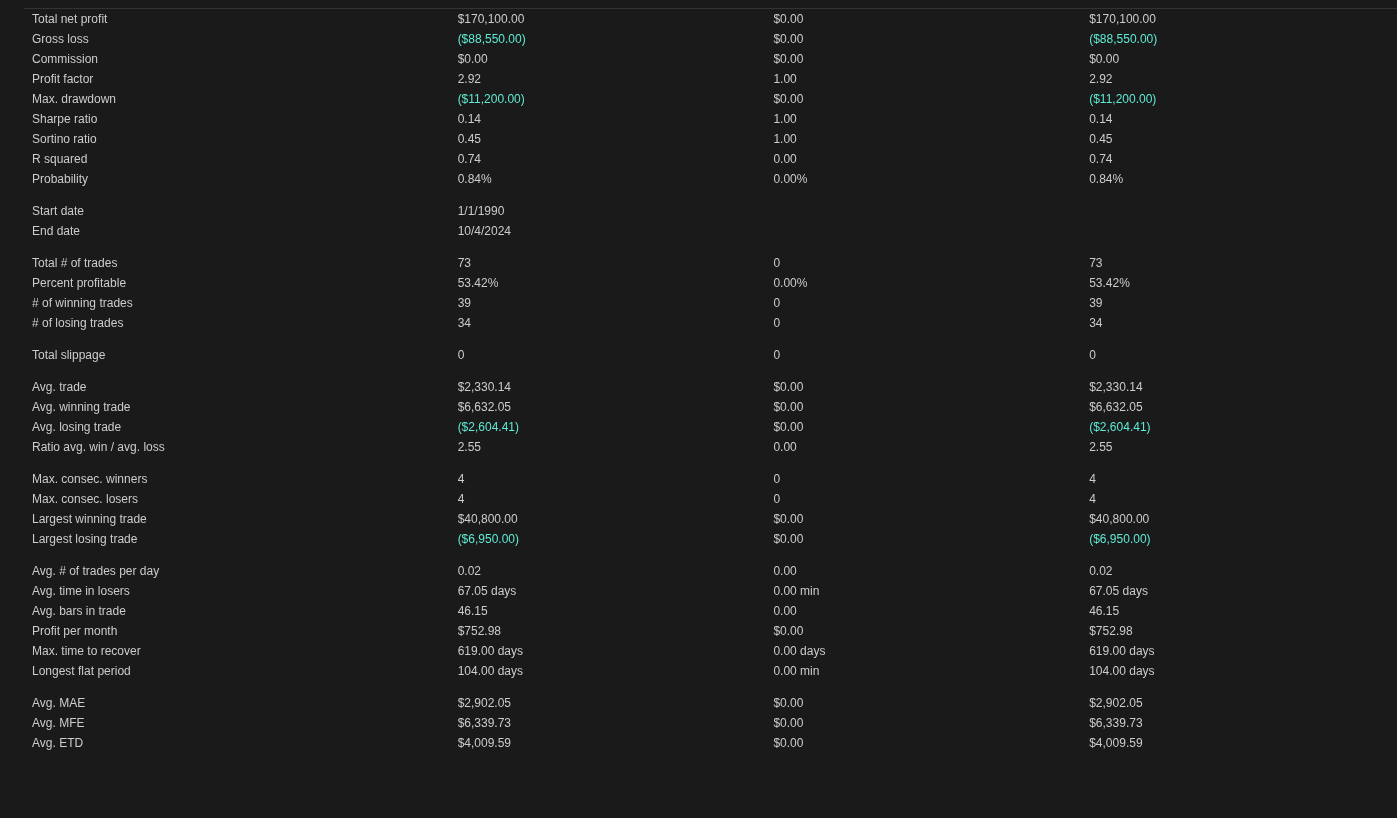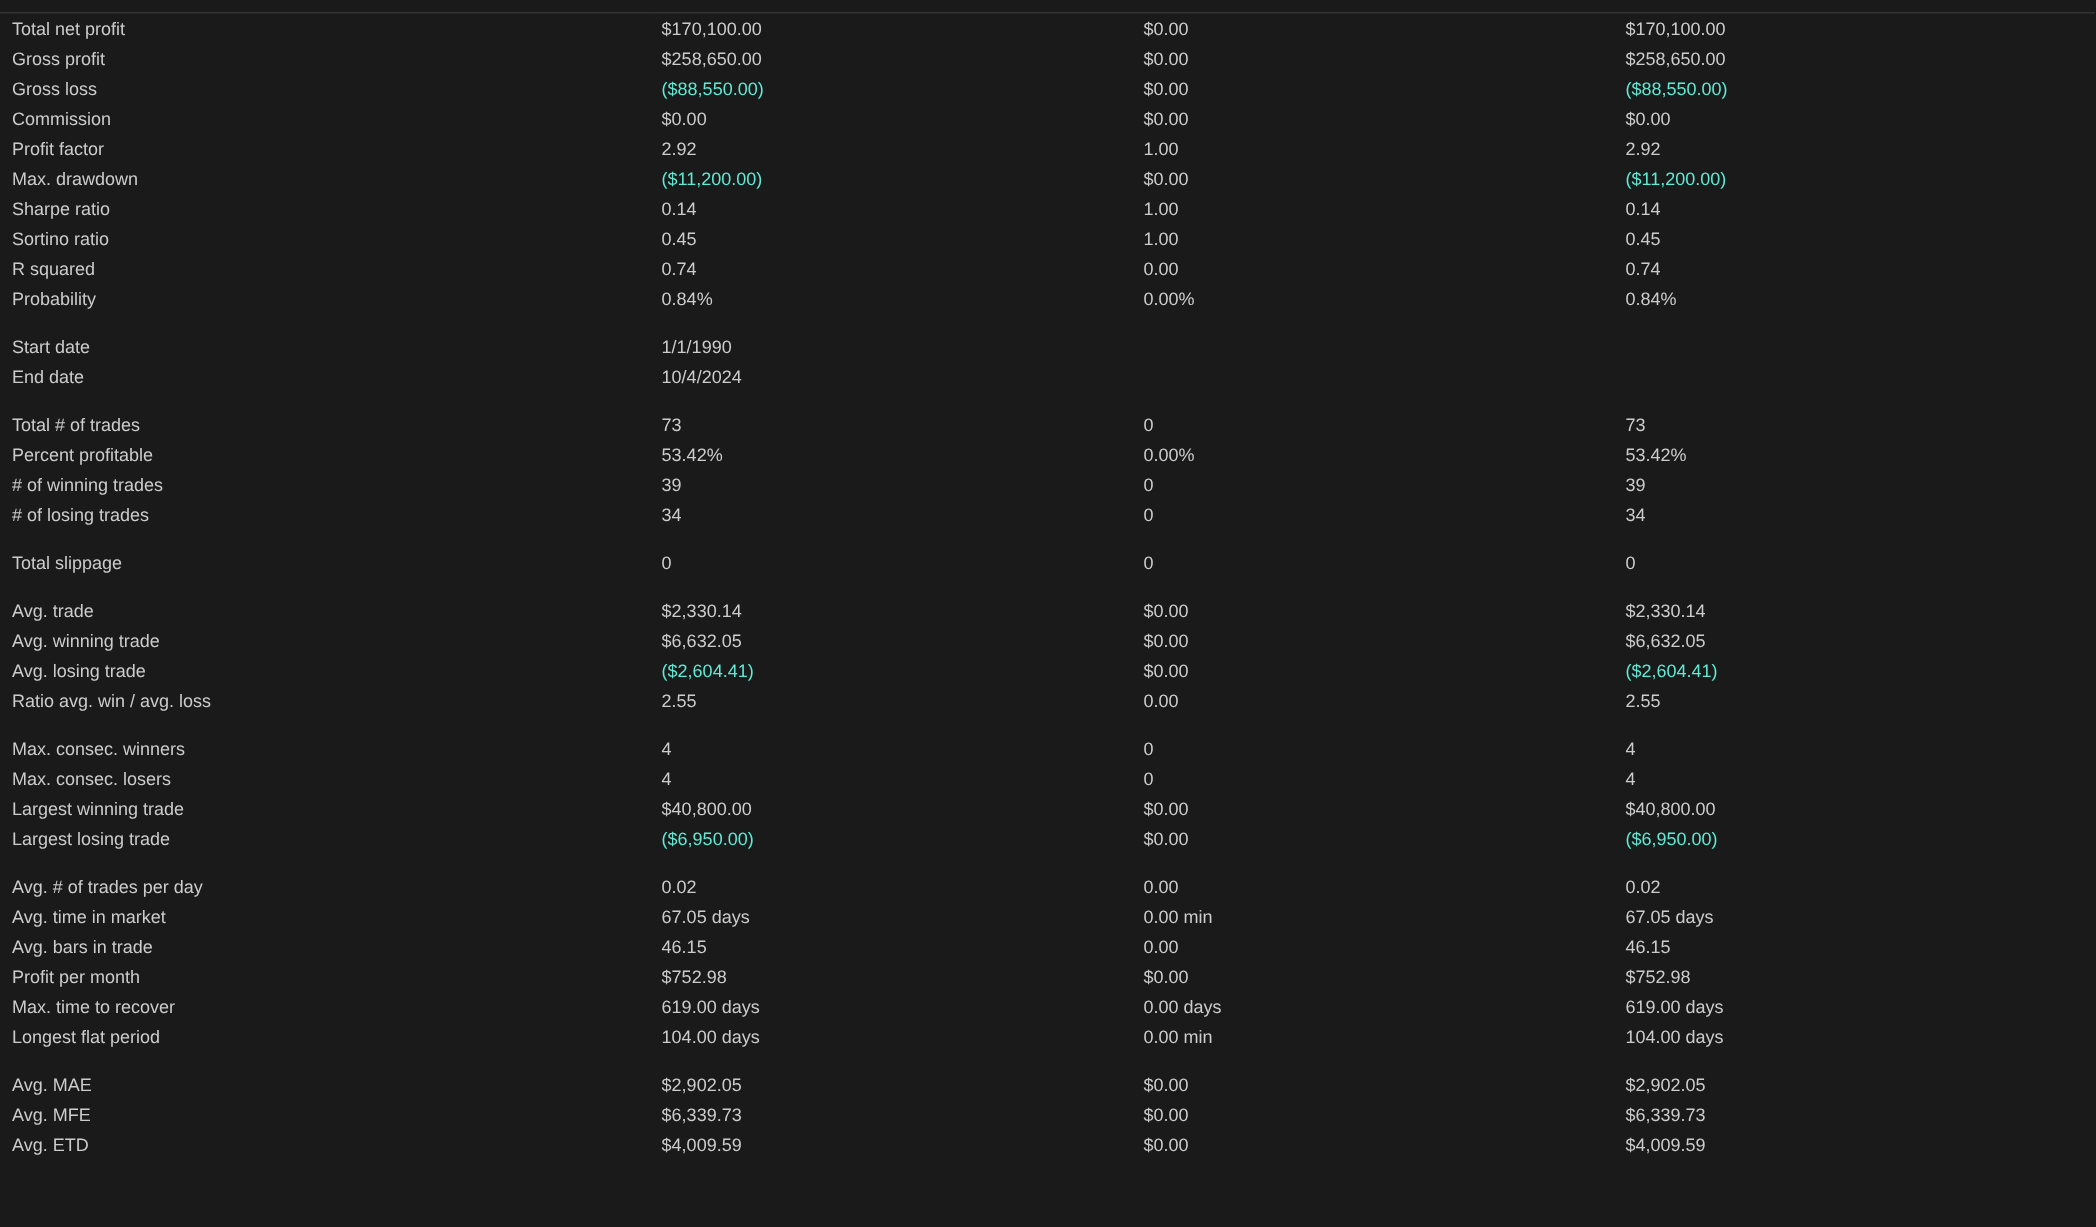--- a/index.html
+++ b/index.html
@@ -5,20 +5,21 @@
     * { margin: 0; padding: 0; box-sizing: border-box; }
     body {
       background-color: #1a1a1a;
       color: #cccccc;
       font-family: Arial, sans-serif;
       font-size: 12px;
     }
     .table-container {
       width: 1397px;
       overflow-x: auto;
+      padding-left: 24px;
     }
     table {
       width: 100%;
       border-collapse: collapse;
     }
     thead tr th {
       background-color: #1a1a1a;
       color: #e06030;
       font-weight: normal;
       text-align: left;
@@ -59,26 +60,20 @@
       </tr>
     </thead>
     <tbody id="table-body">
     <tr>
           <td>Total net profit</td>
           <td>$170,100.00</td>
           <td>$0.00</td>
           <td>$170,100.00</td>
         </tr>
         <tr>
-          <td>Gross profit</td>
-          <td>$258,650.00</td>
-          <td>$0.00</td>
-          <td>$258,650.00</td>
-        </tr>
-        <tr>
           <td>Gross loss</td>
           <td class="red">($88,550.00)</td>
           <td>$0.00</td>
           <td class="red">($88,550.00)</td>
         </tr>
         <tr>
           <td>Commission</td>
           <td>$0.00</td>
           <td>$0.00</td>
           <td>$0.00</td>
@@ -227,21 +222,21 @@
         <tr class="spacer">
           <td colspan="4"></td>
         </tr>
         <tr>
           <td>Avg. # of trades per day</td>
           <td>0.02</td>
           <td>0.00</td>
           <td>0.02</td>
         </tr>
         <tr>
-          <td>Avg. time in market</td>
+          <td>Avg. time in losers</td>
           <td>67.05 days</td>
           <td>0.00 min</td>
           <td>67.05 days</td>
         </tr>
         <tr>
           <td>Avg. bars in trade</td>
           <td>46.15</td>
           <td>0.00</td>
           <td>46.15</td>
         </tr>

